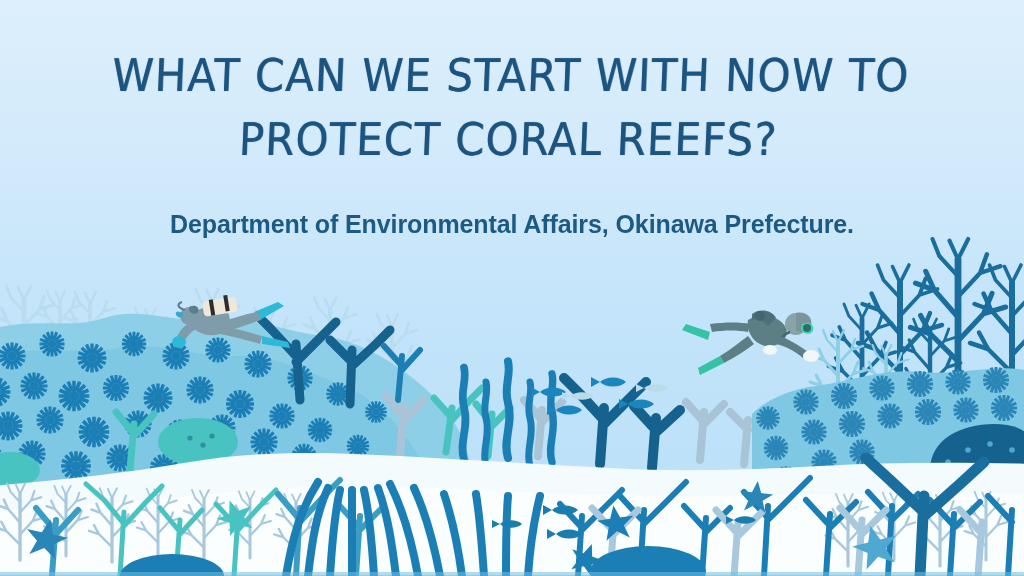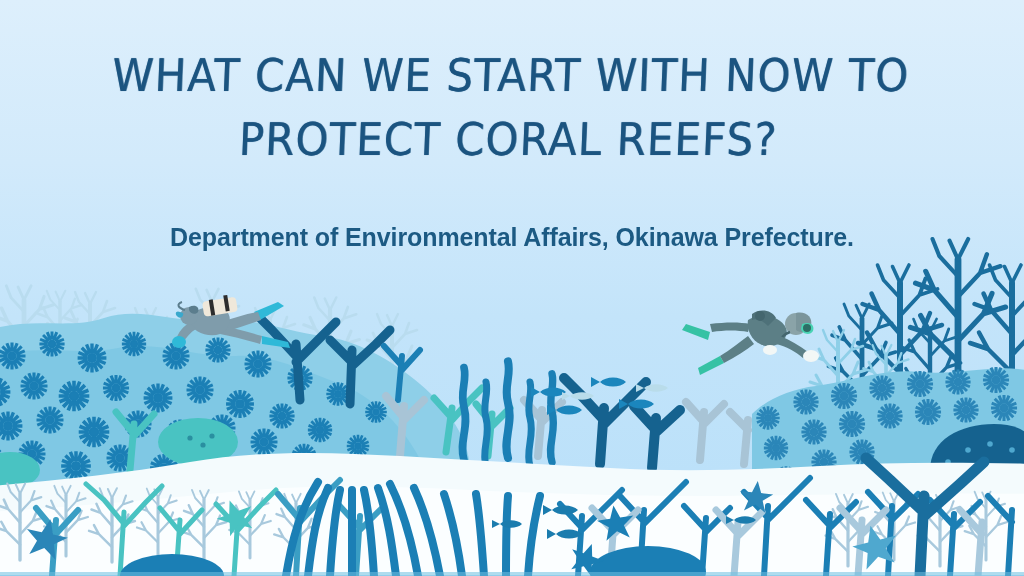--- a/index.html
+++ b/index.html
@@ -30,21 +30,21 @@
     font-weight:400;
     letter-spacing:1.2px;
     line-height:1.42;
     color:#1b5480;
     transform:scaleX(0.93) skewX(-2.5deg);
     transform-origin:center top;
     text-shadow:0 0 1px rgba(27,84,128,.55), 0.7px 0 0 rgba(27,84,128,.65);
     padding:0 26px;
   }
   #subtitle {
-    margin-top:47px;
+    margin-top:34px;
     font-family:"Liberation Sans", sans-serif;
     font-size:25px;
     font-weight:bold;
     line-height:1.45;
     color:#1c5a83;
     letter-spacing:-0.1px;
   }
 
   svg.layer { position:absolute; left:0; top:0; width:1024px; height:576px; }
 </style>

